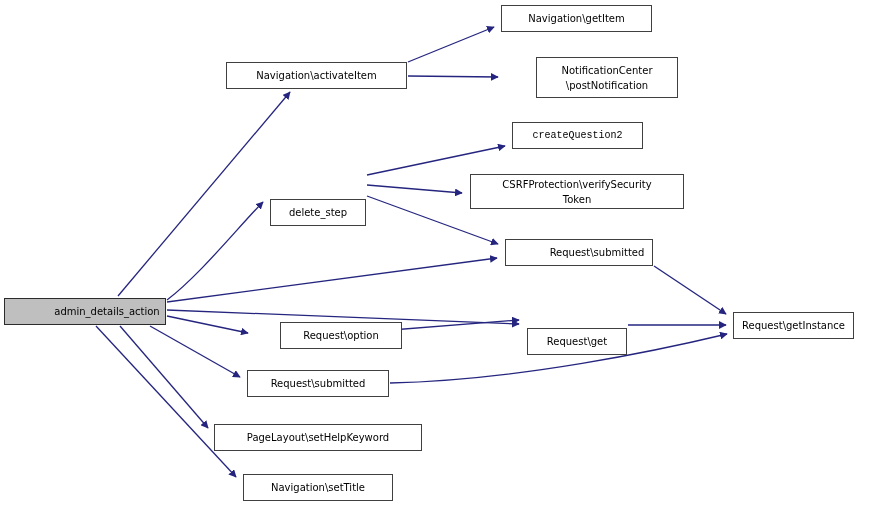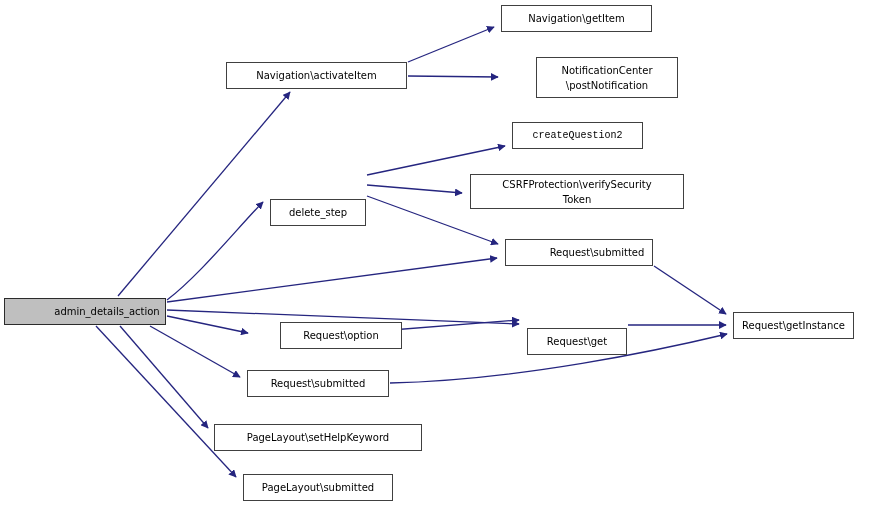--- a/index.html
+++ b/index.html
@@ -62,15 +62,15 @@
       <div class="node" style="left: 270px; top: 171px; width: 96px; height: 27px; margin-top: 28px;">delete_step</div>
       <div class="node" style="left: 512px; top: 122px; width: 131px; height: 27px; font-family: Liberation Mono, monospace;">createQuestion2</div>
       <div class="node" style="left: 470px; top: 174px; width: 214px; height: 35px;">CSRFProtection\verifySecurity
 Token</div>
       <div class="node" style="left: 505px; top: 239px; width: 148px; height: 27px; padding-left: 36px;">Request\submitted</div>
       <div class="node" style="left: 256px; top: 322px; width: 122px; height: 27px; margin-left: 24px;">Request\option</div>
       <div class="node" style="left: 527px; top: 312px; width: 100px; height: 27px; margin-top: 16px;">Request\get</div>
       <div class="node" style="left: 733px; top: 312px; width: 121px; height: 27px;">Request\getInstance</div>
       <div class="node" style="left: 247px; top: 370px; width: 142px; height: 27px;">Request\submitted</div>
       <div class="node" style="left: 214px; top: 424px; width: 208px; height: 27px;">PageLayout\setHelpKeyword</div>
-      <div class="node" style="left: 243px; top: 474px; width: 150px; height: 27px;">PageLayout\submitted</div>
+      <div class="node" style="left: 243px; top: 474px; width: 150px; height: 27px;">Navigation\setTitle</div>
     </div>
 </div>
 
 </body></html>

